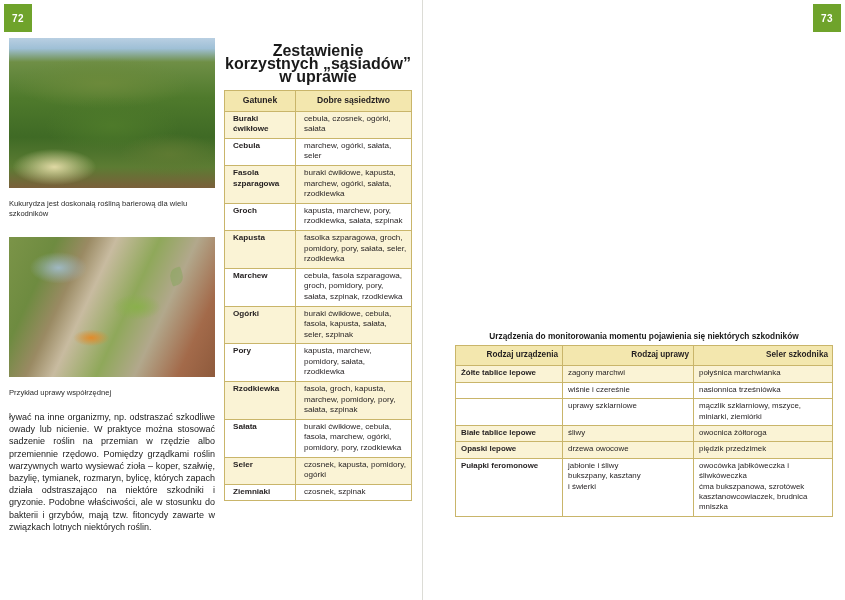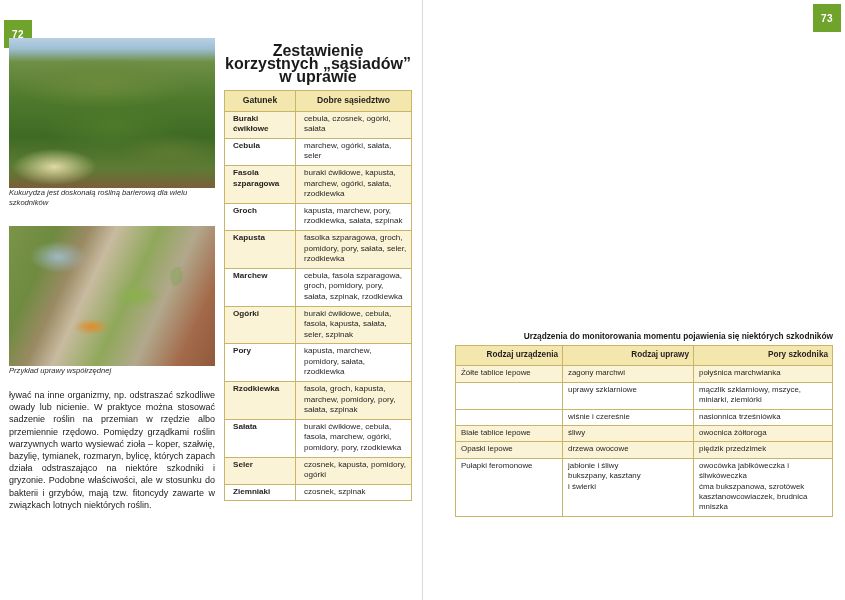--- a/index.html
+++ b/index.html
@@ -18,56 +18,56 @@
   .gutter{position:absolute;left:421px;top:0;width:2px;height:600px;background:linear-gradient(to right,#e9e9e4,#cfcfc8,#e9e9e4);}
 
   
   .pagenum{
     position:absolute;width:28px;height:28px;
     background:#6fa32b;color:#ffffff;
     font-size:10px;font-weight:bold;
     display:flex;align-items:center;justify-content:center;
     letter-spacing:.5px;
   }
-  .pagenum-left{left:4px;top:20px;}
+  .pagenum-left{left:4px;top:4px;}
   .pagenum-right{right:4px;top:4px;}
 
   
   .col{position:absolute;}
   .col-a{left:9px;top:38px;width:206px;}
   .col-b{left:224px;top:44px;width:188px;}
 
   .photo{
     width:100%;
     border:0;
     background:#9ab36a;
     position:relative;
     overflow:hidden;
   }
   .caption{
     font-size:7.6px;line-height:10px;color:#2b2b2b;
-    margin-top:0;margin-bottom:0;font-style:italic;
+    margin-top:11px;margin-bottom:0;
   }
 
   .body-text{
     font-size:9px;line-height:12.2px;
     text-align:justify;
     color:#1a1a1a;
     margin:0;
     -webkit-hyphens:none;hyphens:none;
   }
 
   
   .tbl-title{
     font-weight:bold;font-size:16px;line-height:13px;
     text-align:center;margin:0 0 7px 0;color:#1a1a1a;
   }
   .tbl-title-left{
     font-weight:bold;font-size:8.3px;line-height:11px;
-    text-align:right;margin:0 0 3px 0;color:#1a1a1a;
+    text-align:center;margin:0 0 3px 0;color:#1a1a1a;
   }
   table{border-collapse:collapse;width:100%;}
   .neighbours th, .neighbours td{
     border:1px solid #c9b56a;
     padding:2px 4px 3px 8px;
     vertical-align:top;
     font-size:8.1px;line-height:10.6px;
   }
   .neighbours th{
     background:#f3e7ae;
@@ -85,21 +85,21 @@
     padding:2px 5px 3px 5px;
     vertical-align:top;
     font-size:7.9px;line-height:10.4px;
     background:#ffffff;
   }
   .monitor th{
     background:#f3e7ae;
     font-weight:bold;text-align:right;
     font-size:8.2px;padding:4px 4px 5px 4px;
   }
-  .monitor td.dev{font-weight:normal;background:#faf3d5;width:96px;}
+  .monitor td.dev{font-weight:bold;background:#faf3d5;width:96px;}
   .monitor td.crop{background:#faf3d5;width:120px;}
   .monitor td.pest{background:#faf3d5;}
   .monitor tr.white td{background:#ffffff;}
 
   .nowrap-cell{white-space:pre-line;}
 
   
   .watermark{
     position:absolute;left:183px;top:278px;
     font-size:20px;color:rgba(120,120,120,.30);
@@ -224,38 +224,38 @@
 
     <div class="pagenum pagenum-right">73</div>
 
     <div style="position:absolute;left:32px;top:331px;width:378px;">
       <div class="tbl-title-left">Urządzenia do monitorowania momentu pojawienia się niektórych szkodników</div>
       <table class="monitor">
         <thead>
           <tr>
             <th>Rodzaj urządzenia</th>
             <th>Rodzaj uprawy</th>
-            <th>Pory szkodnika</th>
+            <th>Seler szkodnika</th>
           </tr>
         </thead>
         <tbody id="monitor-body">
             <tr>
               <td class="dev">Żółte tablice lepowe</td>
               <td class="crop nowrap-cell">zagony marchwi</td>
               <td class="pest nowrap-cell">połyśnica marchwianka</td>
             </tr>
             <tr class="white">
               <td class="dev"></td>
+              <td class="crop nowrap-cell">wiśnie i czereśnie</td>
+              <td class="pest nowrap-cell">nasionnica trześniówka</td>
+            </tr>
+            <tr class="white">
+              <td class="dev"></td>
               <td class="crop nowrap-cell">uprawy szklarniowe</td>
               <td class="pest nowrap-cell">mączlik szklarniowy, mszyce, miniarki, ziemiórki</td>
-            </tr>
-            <tr class="white">
-              <td class="dev"></td>
-              <td class="crop nowrap-cell">wiśnie i czereśnie</td>
-              <td class="pest nowrap-cell">nasionnica trześniówka</td>
             </tr>
             <tr>
               <td class="dev">Białe tablice lepowe</td>
               <td class="crop nowrap-cell">śliwy</td>
               <td class="pest nowrap-cell">owocnica żółtoroga</td>
             </tr>
             <tr>
               <td class="dev">Opaski lepowe</td>
               <td class="crop nowrap-cell">drzewa owocowe</td>
               <td class="pest nowrap-cell">piędzik przedzimek</td>

